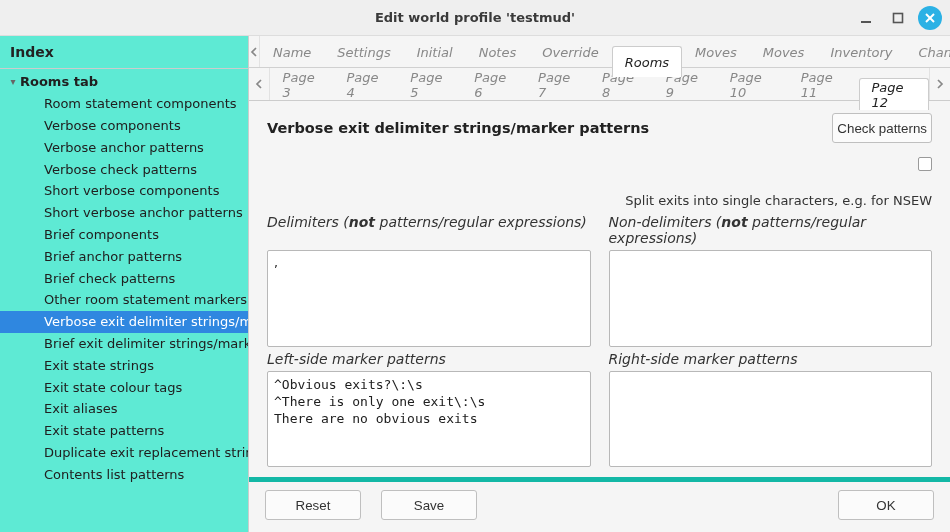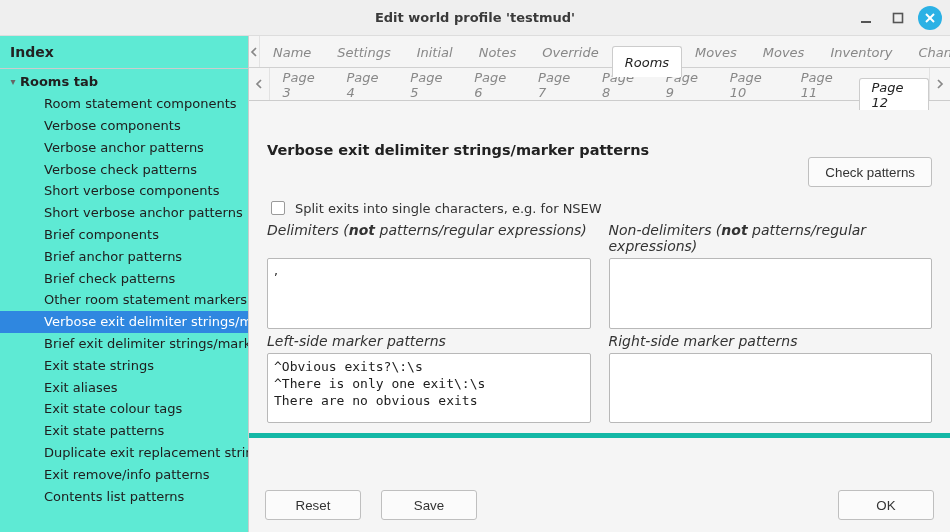--- a/index.html
+++ b/index.html
@@ -42,23 +42,23 @@
   .tabbar { display: flex; align-items: stretch; height: 32px; border-bottom: 1px solid #d0d0d0; background: #f5f5f5; }
   .tabbar:last-child { border-bottom: 0; }
   .tab-scroll { width: 24px; display: flex; align-items: center; justify-content: center; color: #888; border-right: 1px solid #e2e2e2; cursor: pointer; }
   .tab-scroll.right { border-right: 0; border-left: 1px solid #e2e2e2; }
   .tab { padding: 0 12px; display: flex; align-items: center; font-size: 13px; color: #888; cursor: pointer; border: 1px solid transparent; border-bottom: none; }
   .tab.active { color: #222; background: #fff; border-color: #ccc; border-top-left-radius: 3px; border-top-right-radius: 3px; position: relative; top: 10px; }
 
   .content { flex: 1; padding: 12px 18px 10px 18px; display: flex; flex-direction: column; min-height: 0; }
   .header-row { display: flex; align-items: center; justify-content: space-between; margin-bottom: 10px; }
   h1.section { font-size: 14.5px; font-weight: 700; color: #222; }
-  .btn { height: 30px; padding: 0 16px; border: 1px solid #bfbfbf; border-radius: 3px; background: #fbfbfb; color: #333; cursor: pointer; display: inline-flex; align-items: center; justify-content: center; margin-top: 44px; }
-
-  .check-row { display: flex; align-items: flex-start; gap: 10px; margin: 4px 0 6px 4px; color: #333; }
+  .btn { height: 30px; padding: 0 4px; border: 1px solid #bfbfbf; border-radius: 3px; background: #fbfbfb; color: #333; cursor: pointer; display: inline-flex; align-items: center; justify-content: center; }
+
+  .check-row { display: flex; align-items: flex-end; gap: 22px; margin: 4px 0 6px 4px; color: #333; flex-direction: column; }
   .check { width: 14px; height: 14px; border: 1px solid #9a9a9a; border-radius: 2px; background: #fff; cursor: pointer; }
 
   .grid2 { flex: 1; display: grid; grid-template-columns: 1fr 1fr; grid-template-rows: auto 1fr auto 1fr; column-gap: 18px; row-gap: 4px; min-height: 0; }
   .grid2 .lbl { font-style: italic; color: #333; font-size: 14px; }
   .grid2 .lbl b.not { font-weight: 700; font-style: italic; }
   .txt { border: 1px solid #b8b8b8; border-radius: 2px; background: #fff; padding: 4px 6px; font-family: inherit; font-size: 12.5px; overflow: auto; white-space: pre; }
   .txt.mono { font-family: "DejaVu Sans Mono", Menlo, Consolas, monospace; font-size: 13px; line-height: 17px; }
 
   .footer { display: flex; align-items: center; padding: 8px 16px 12px 16px; border-top: 5px solid #14b8a6; gap: 20px; }
   .footer .gap { flex: 1; }
@@ -134,33 +134,30 @@
           <div class="tree-row leaf selected">
             <span>Verbose exit delimiter strings/marker patterns</span>
           </div>
           <div class="tree-row leaf">
             <span>Brief exit delimiter strings/marker patterns</span>
           </div>
           <div class="tree-row leaf">
             <span>Exit state strings</span>
           </div>
           <div class="tree-row leaf">
+            <span>Exit state colour tags</span>
+          </div>
+          <div class="tree-row leaf">
             <span>Exit aliases</span>
           </div>
           <div class="tree-row leaf">
-            <span>Exit state colour tags</span>
-          </div>
-          <div class="tree-row leaf">
             <span>Exit state patterns</span>
           </div>
           <div class="tree-row leaf">
             <span>Duplicate exit replacement string</span>
-          </div>
-          <div class="tree-row leaf">
-            <span>Exit remove/info patterns</span>
           </div>
           <div class="tree-row leaf">
             <span>Contents list patterns</span>
           </div>
         </div>
     </div>
 
     <div class="main">
       <div class="tabbars">
         <div class="tabbar" id="tabbar-top">

